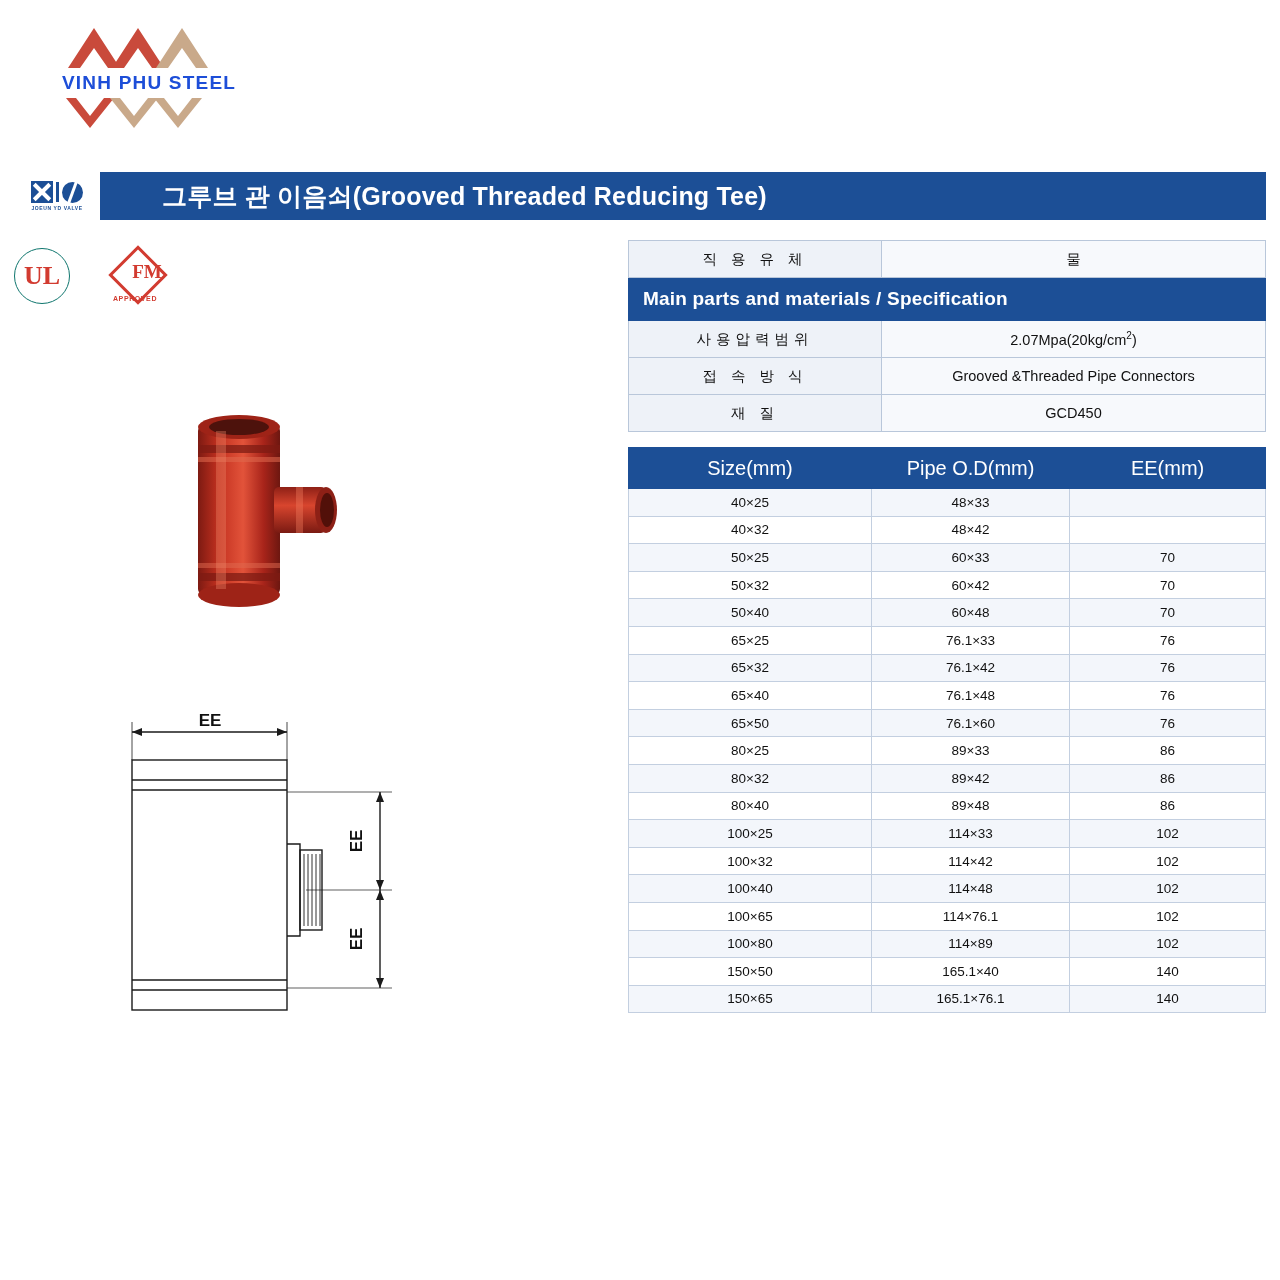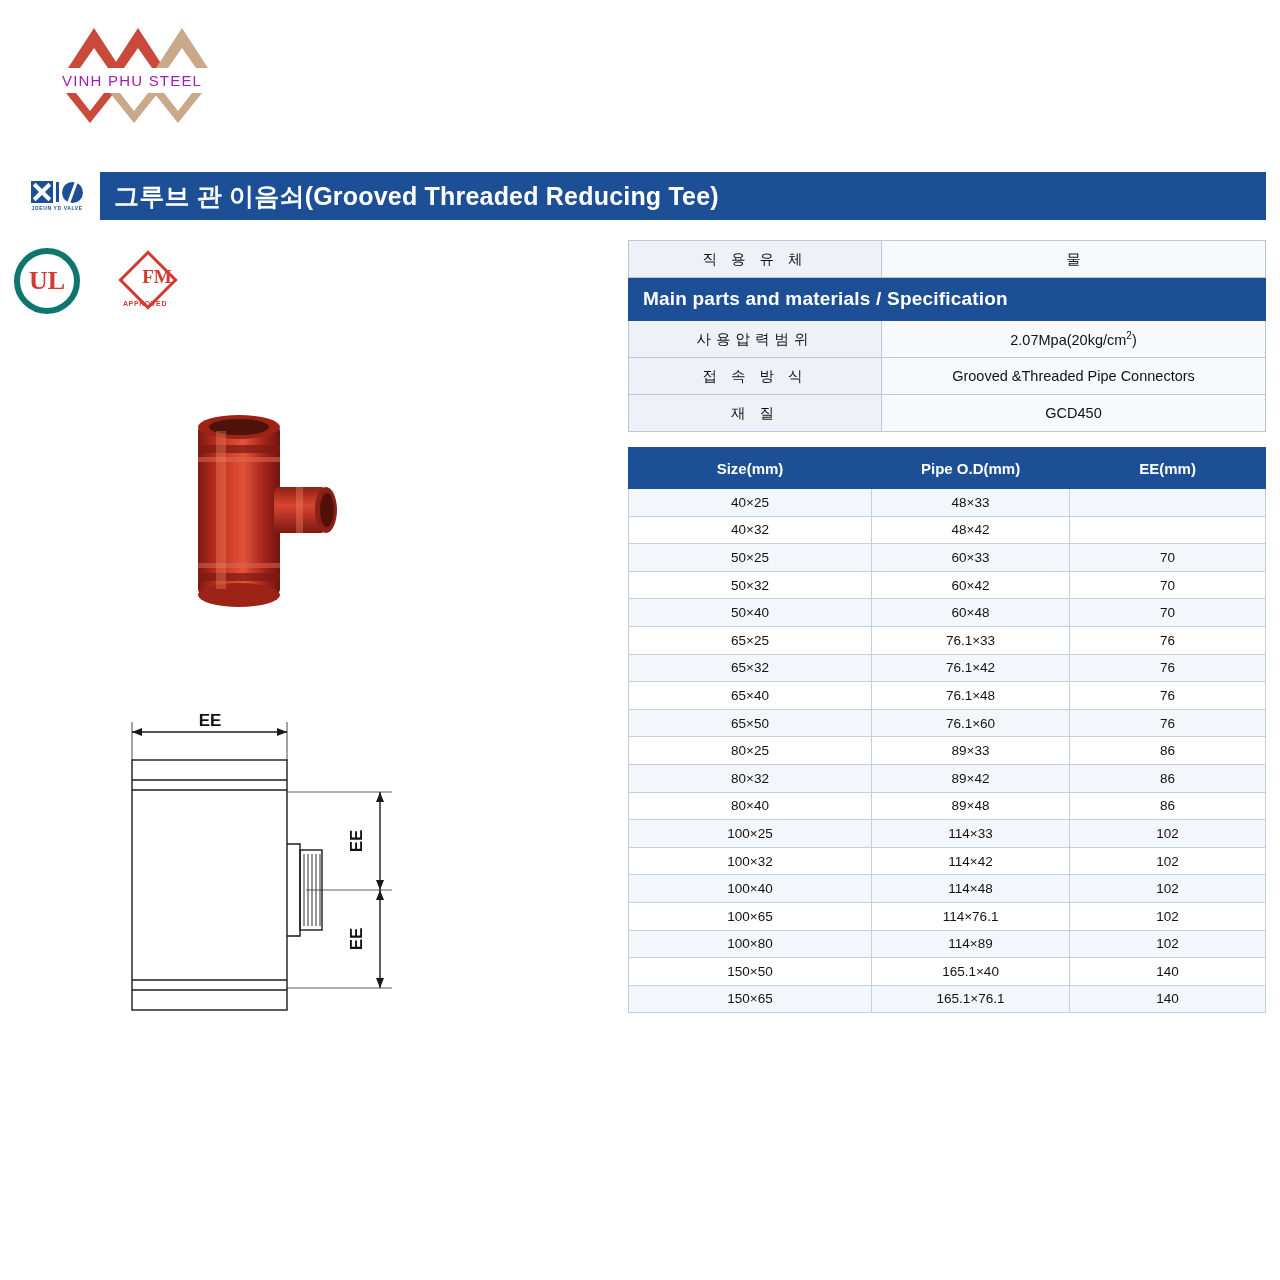--- a/index.html
+++ b/index.html
@@ -27,41 +27,42 @@
   .brand-mark {
     position: relative;
     width: 160px;
     height: 46px;
     margin-left: 8px;
   }
   .brand-mark svg { display: block; }
   .brand-name {
     margin-top: 2px;
     margin-left: 10px;
-    font-size: 15px;
-    font-weight: normal;
+    font-size: 19px;
+    font-weight: bold;
     letter-spacing: 1.2px;
-    color: #a21caf;
+    color: #1d4ed8;
   }
   .brand-lower {
     margin-top: 2px;
     margin-left: 10px;
   }
 
   
   .title-bar {
     position: absolute;
     left: 14px;
     top: 172px;
     width: 1252px;
     height: 48px;
     background: #1c4f96;
     display: flex;
     align-items: center;
     box-sizing: border-box;
+    gap: 48px;
   }
   .title-logo {
     width: 86px;
     height: 48px;
     display: flex;
     align-items: center;
     justify-content: center;
     flex-direction: column;
     background: #ffffff;
     margin-right: 14px;
@@ -114,21 +115,21 @@
   .certs {
     position: absolute;
     left: 14px;
     top: 248px;
     display: flex;
     align-items: center;
     gap: 22px;
   }
   .ul-mark {
     width: 54px; height: 54px;
-    border: 6px solid #0f766e;
+    border: 1px solid #0f766e;
     border-radius: 50%;
     color: #d23b30;
     display: flex;
     align-items: center;
     justify-content: center;
     font-size: 26px;
     font-weight: bold;
     font-family: "Liberation Serif", serif;
   }
   .fm-mark {
@@ -224,22 +225,22 @@
     position: absolute;
     left: 628px;
     top: 447px;
     width: 638px;
     border-collapse: collapse;
     font-size: 13.5px;
   }
   .size-table th {
     background: #1c4f96;
     color: #ffffff;
-    font-size: 15px;
-    font-weight: bold;
+    font-size: 20px;
+    font-weight: normal;
     height: 38px;
     border: 1px solid #1c4f96;
     margin-top: 10px;
   }
   .size-table td {
     border: 1px solid #c3cfe0;
     height: 24.6px;
     text-align: center;
     color: #111;
     background: #f3f6fb;

